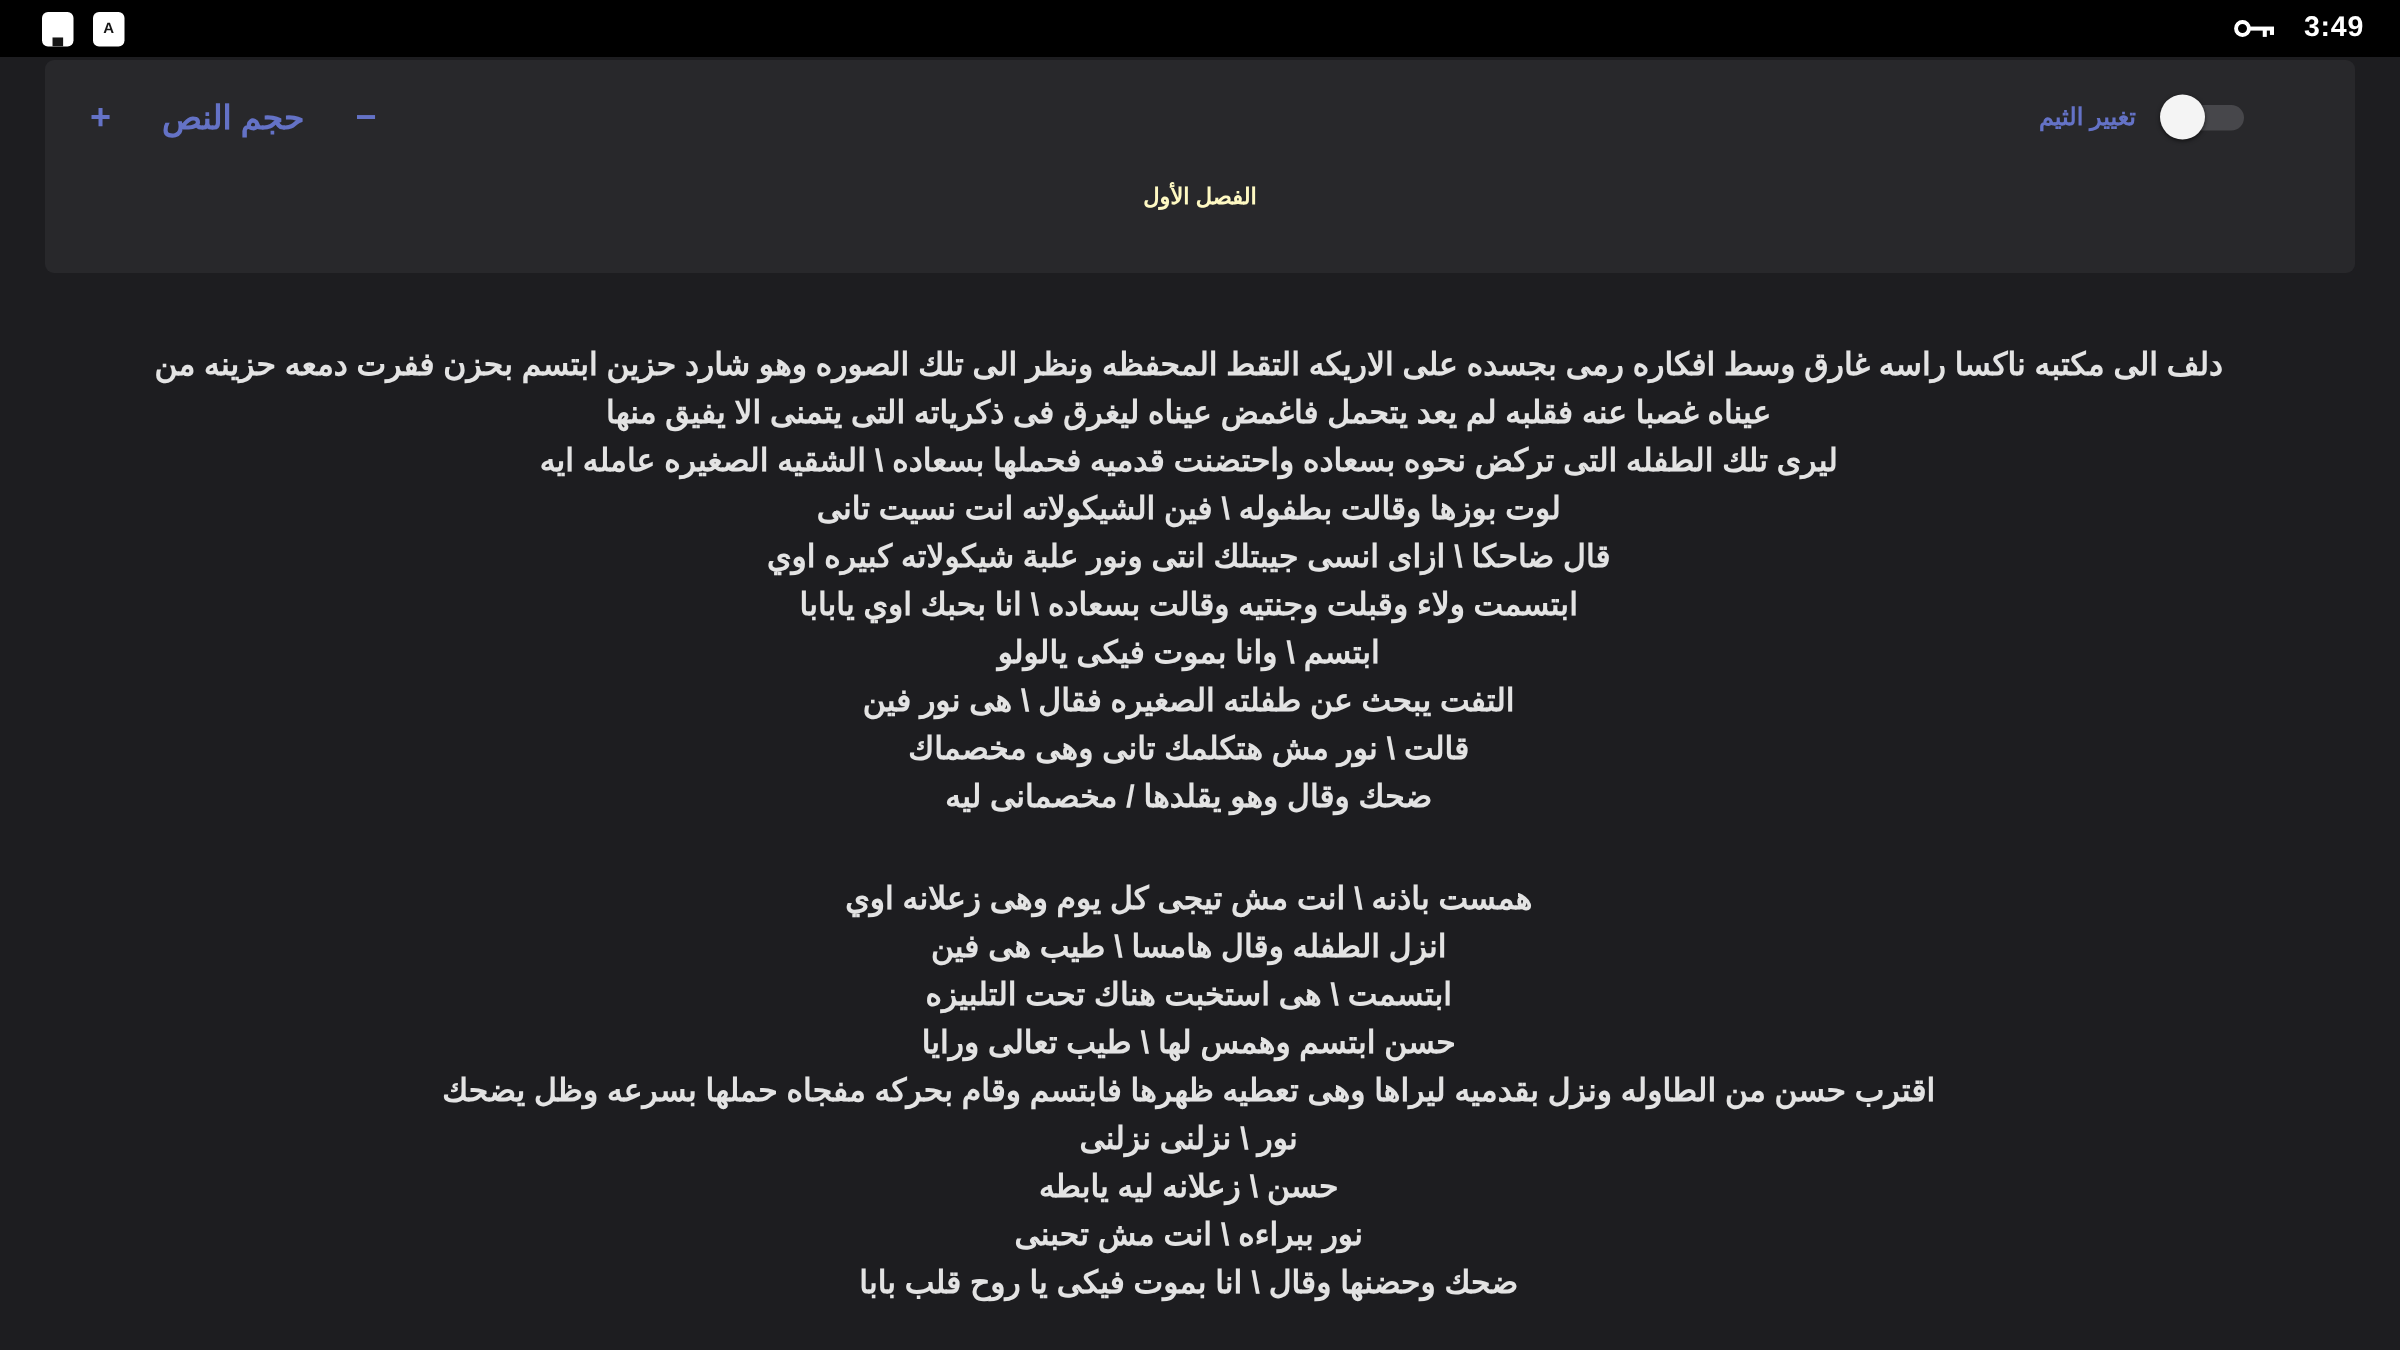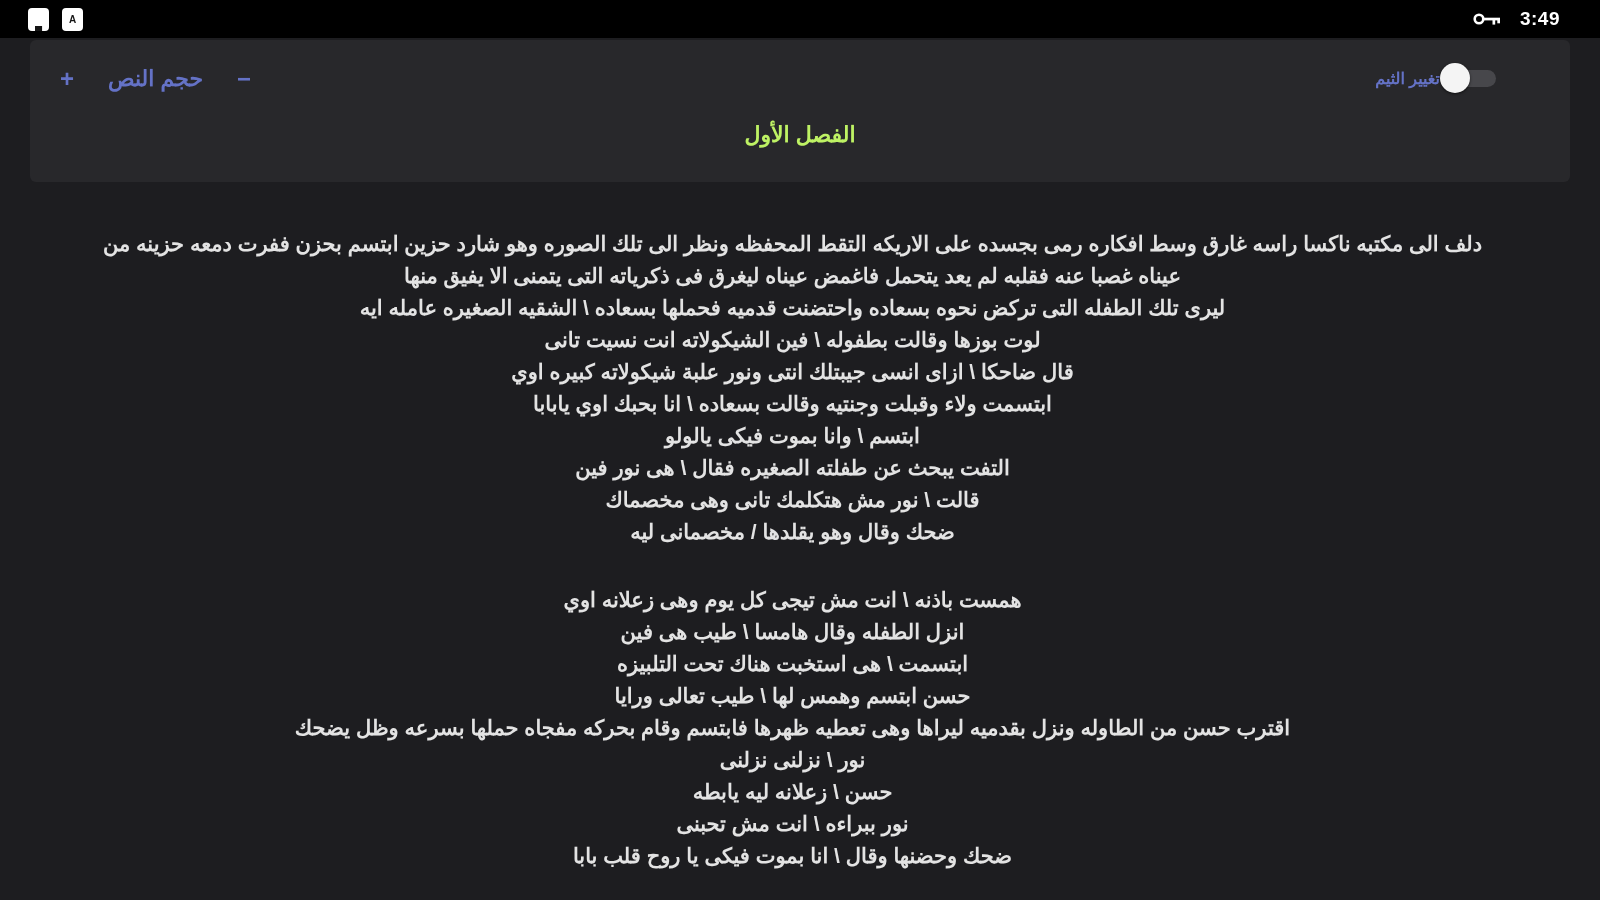--- a/index.html
+++ b/index.html
@@ -16,53 +16,53 @@
     background:#000; display:flex; align-items:center;
   }
   .notif-icons { display:flex; gap:13px; margin-left:28px; }
   .notif-icon {
     width:21px; height:23px; background:#fff; border-radius:4px;
     color:#151515; font-weight:bold; font-size:10px;
     display:flex; justify-content:center; overflow:hidden;
   }
   .notif-icon.bottom { align-items:flex-end; }
   .notif-icon.top { align-items:center; }
-  .sb-right { margin-left:auto; display:flex; align-items:center; gap:18px; margin-right:40px; }
+  .sb-right { margin-left:auto; display:flex; align-items:center; gap:18px; margin-right:24px; }
   .time { color:#fff; font-size:19px; font-weight:bold; letter-spacing:0.5px; }
 
   
   .header-card {
     position:absolute; left:30px; top:40px; width:1540px; height:142px;
     background:#28282b; border-radius:6px;
   }
   .font-controls {
     position:absolute; left:30px; top:26px;
     display:flex; align-items:center; gap:34px;
     color:#6472c6; font-weight:bold;
   }
   .fc-btn { font-size:24px; line-height:26px; cursor:pointer; }
   .fc-label { font-size:22px; }
   .theme-controls {
     position:absolute; right:72px; top:22px;
-    display:flex; align-items:center; 
+    display:flex; align-items:center; gap:16px;
   }
   .theme-label { color:#6472c6; font-weight:bold; font-size:16px; }
   .switch { position:relative; width:58px; height:32px; cursor:pointer; }
   .switch-track {
     position:absolute; left:10px; top:8px; width:46px; height:17px;
     border-radius:9px; background:#47474b;
   }
   .switch-thumb {
     position:absolute; left:0; top:1px; width:30px; height:30px;
     border-radius:50%; background:#f4f4f4;
     box-shadow:0 1px 3px rgba(0,0,0,0.6);
   }
   .chapter-title {
     position:absolute; top:82px; left:0; width:100%;
-    text-align:center; color:#bef264; font-size:22px; font-weight:bold;
+    text-align:center; color:#fef9c3; font-size:15px; font-weight:bold;
     direction:rtl;
   }
 
   
   .content {
     position:absolute; top:228px; right:55px; left:40px;
     direction:rtl; text-align:right;
     color:#e3e3e3; font-weight:bold; font-size:21px; line-height:32px;
   }
   .line { white-space:nowrap;text-align:center; }

